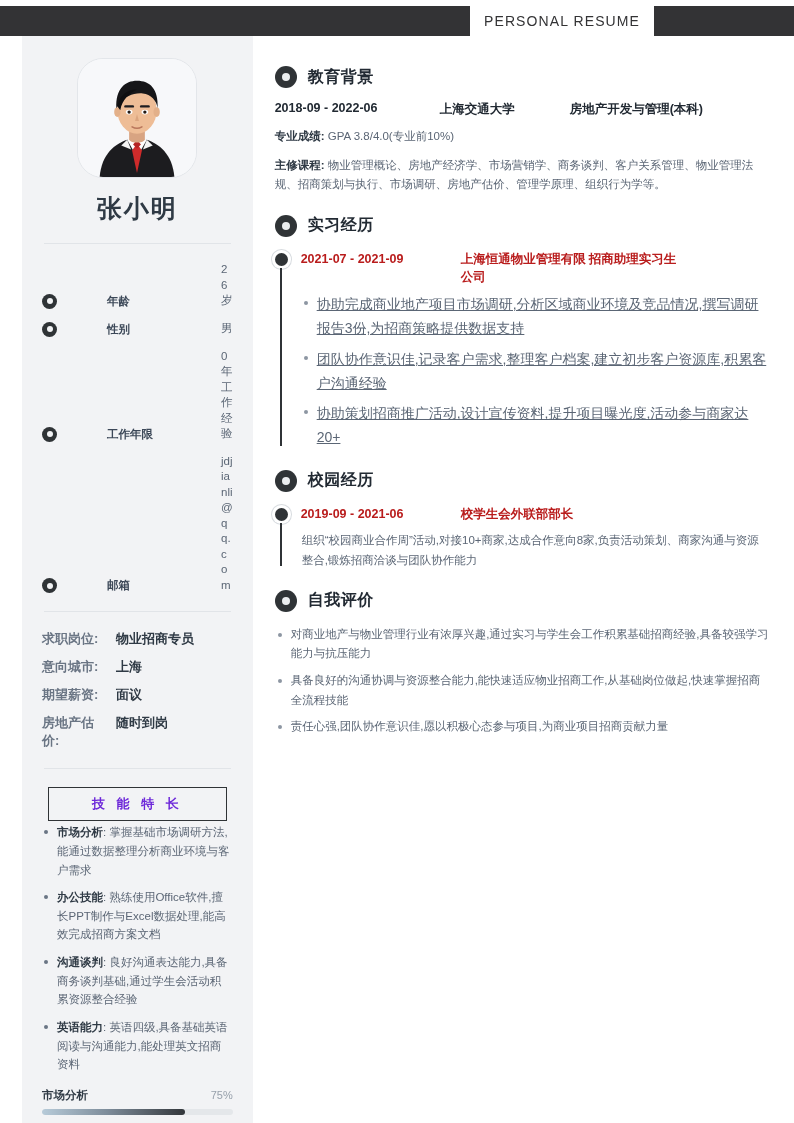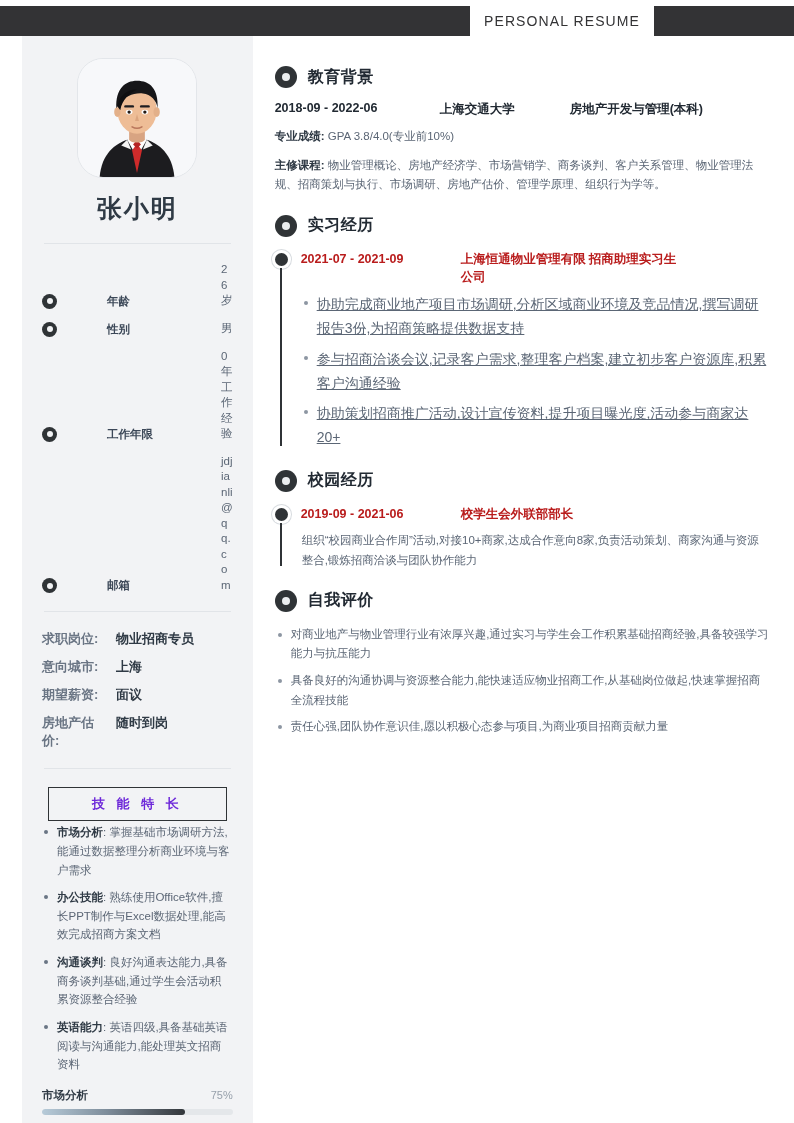--- a/index.html
+++ b/index.html
@@ -427,21 +427,21 @@
         <div class="timeline">
           <span class="tl-dot"></span>
           <span class="tl-line"></span>
           <div class="tl-head">
             <span class="tl-date">2021-07 - 2021-09</span>
             <span class="tl-org-center">上海恒通物业管理有限公司</span>
             <span class="tl-role">招商助理实习生</span>
           </div>
           <ul class="tl-bullets">
             <li>协助完成商业地产项目市场调研,分析区域商业环境及竞品情况,撰写调研报告3份,为招商策略提供数据支持</li>
-            <li>参与招商洽谈会议,记录客户需求,整理客户档案,建立初步客户资源库,积累客户沟通经验</li>
+            <li>团队协作意识佳,记录客户需求,整理客户档案,建立初步客户资源库,积累客户沟通经验</li>
             <li>协助策划招商推广活动,设计宣传资料,提升项目曝光度,活动参与商家达20+</li>
           </ul>
         </div>
       </div>
 
       <div class="section">
         <div class="sec-head">
           <span class="sec-icon"></span>
           <span class="sec-title">校园经历</span>
         </div>

